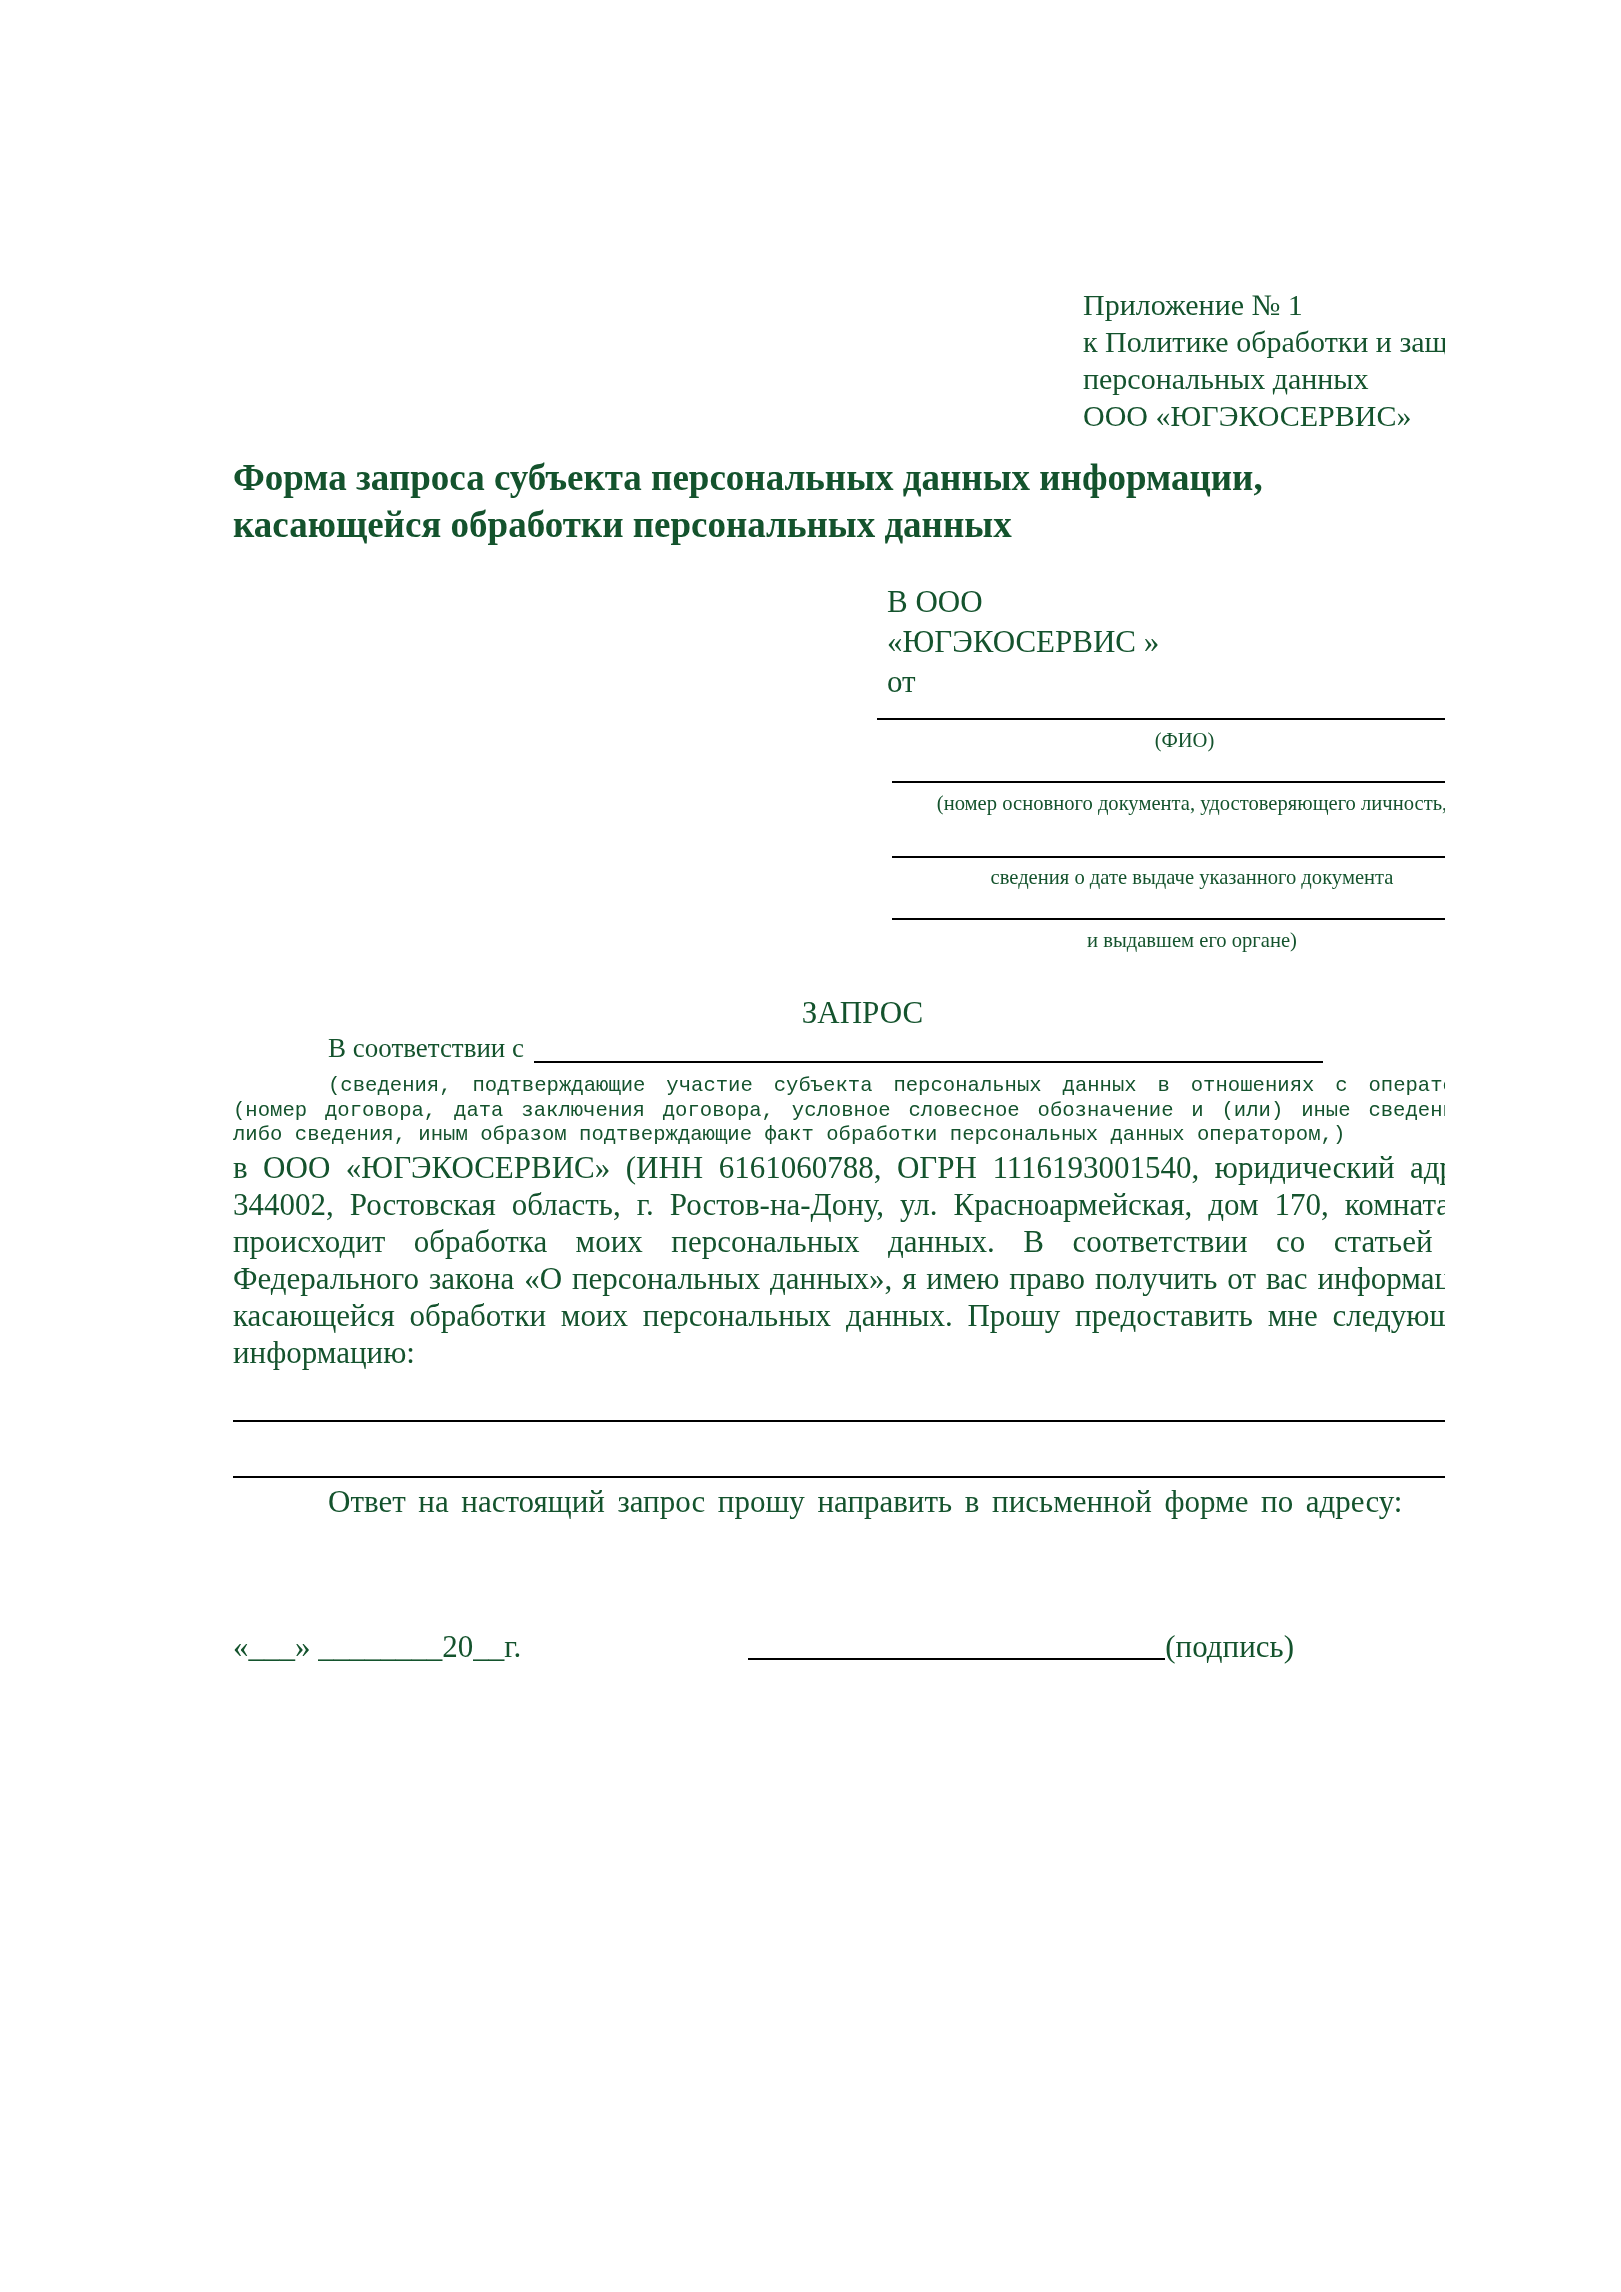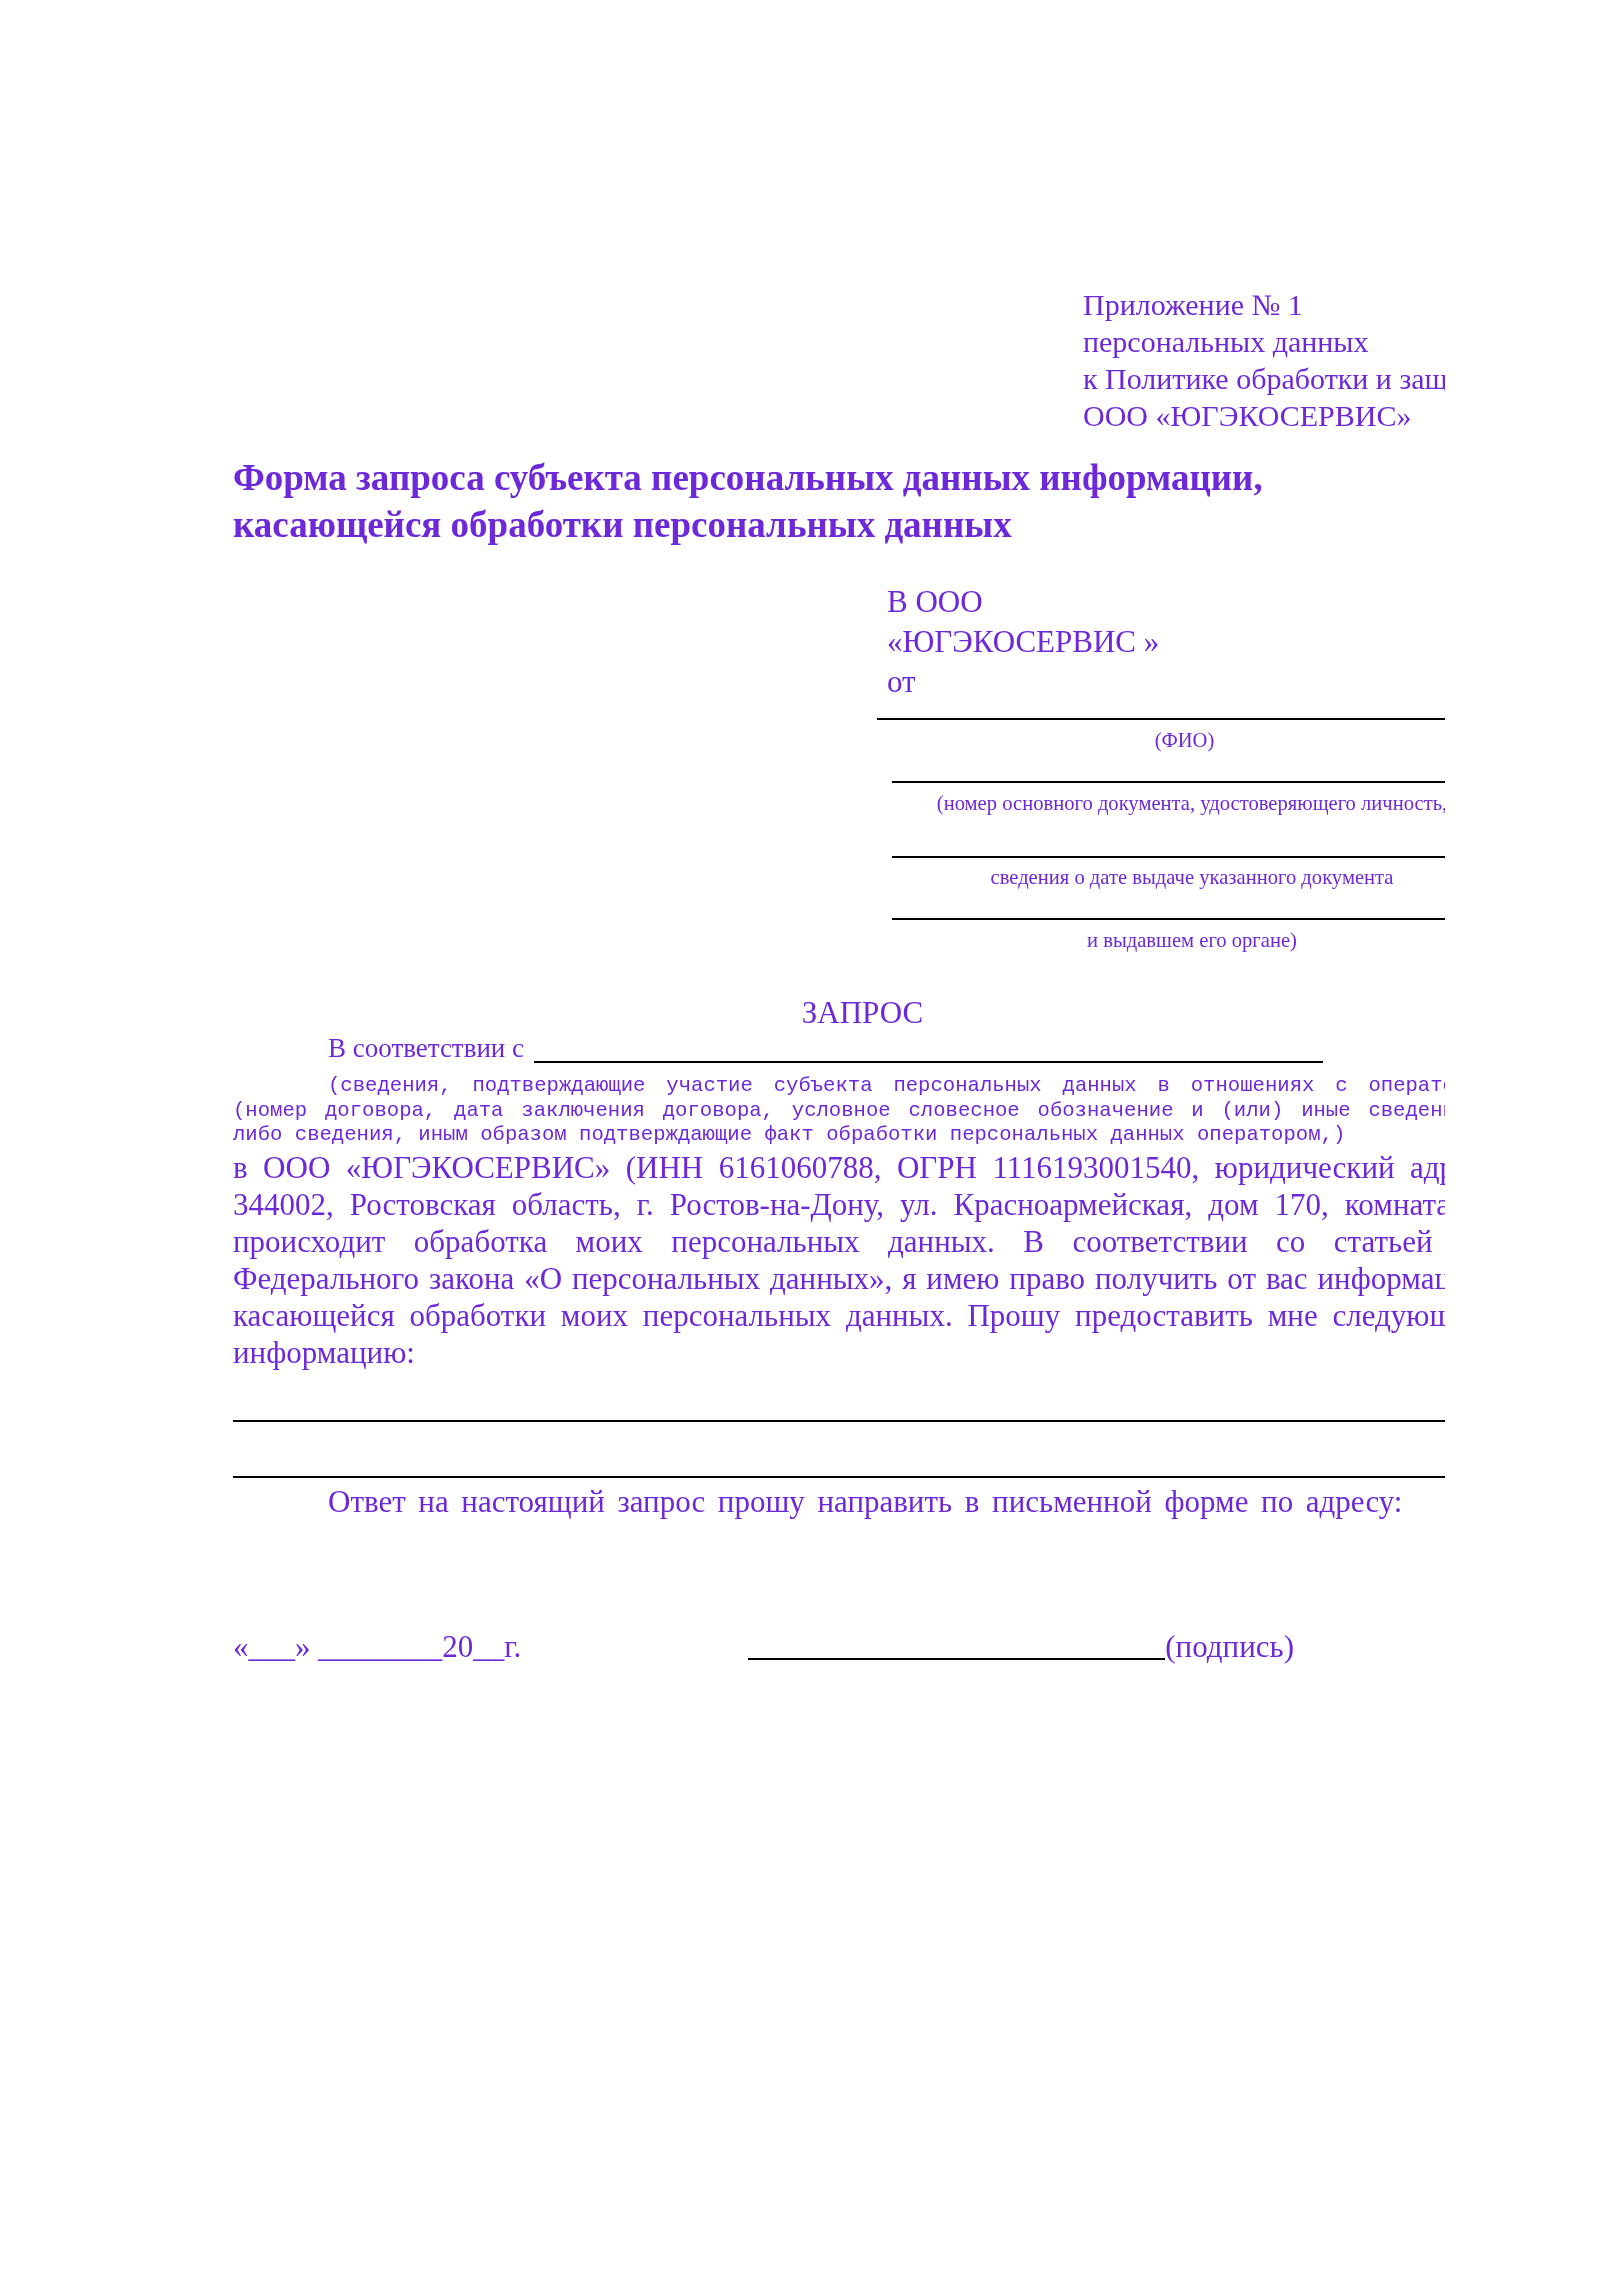--- a/index.html
+++ b/index.html
@@ -5,21 +5,21 @@
   html, body {
     margin: 0;
     padding: 0;
     background: #ffffff;
   }
   #page {
     position: relative;
     width: 1445px;
     height: 2293px;
     background: #ffffff;
-    color: #6d28d9;
+    color: #14532d;
     font-family: "Liberation Serif", "DejaVu Serif", serif;
     overflow: hidden;
   }
   .abs { position: absolute; }
 
   
   .appendix {
     left: 1083px;
     top: 286px;
     font-size: 30px;
@@ -160,22 +160,22 @@
   .organ-line      { left: 892px; top: 918px; width: 600px; }
   .organ-caption   { left: 892px; top: 929px; width: 600px; }
 </style>
 </head>
 <body>
 
 <div id="page">
 
   <div class="abs appendix">
     <div>Приложение № 1</div>
+    <div>к Политике обработки и защиты</div>
     <div>персональных данных</div>
-    <div>к Политике обработки и защиты</div>
     <div>ООО «ЮГЭКОСЕРВИС»</div>
   </div>
 
   <div class="abs doc-title">
     <div>Форма запроса субъекта персональных данных информации,</div>
     <div>касающейся обработки персональных данных</div>
   </div>
 
   <div class="abs addressee">
     <div>В ООО</div>

